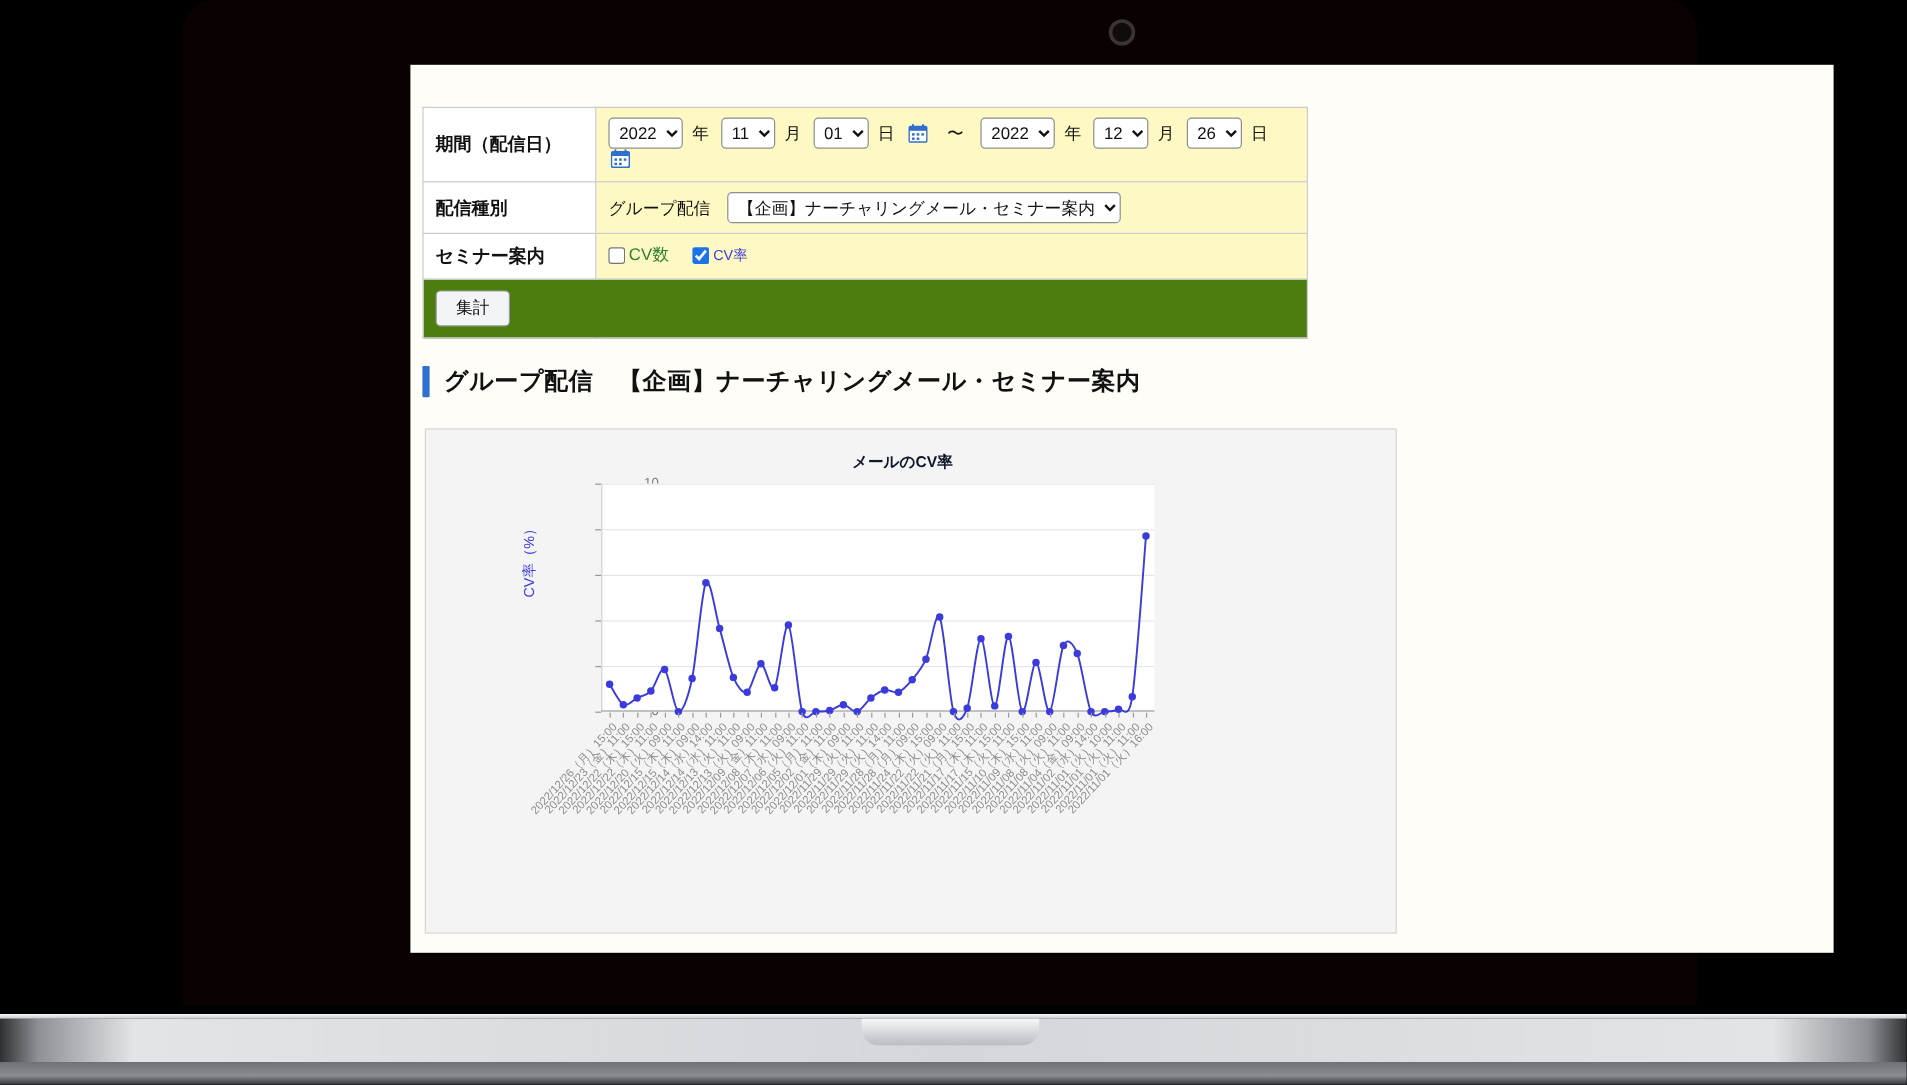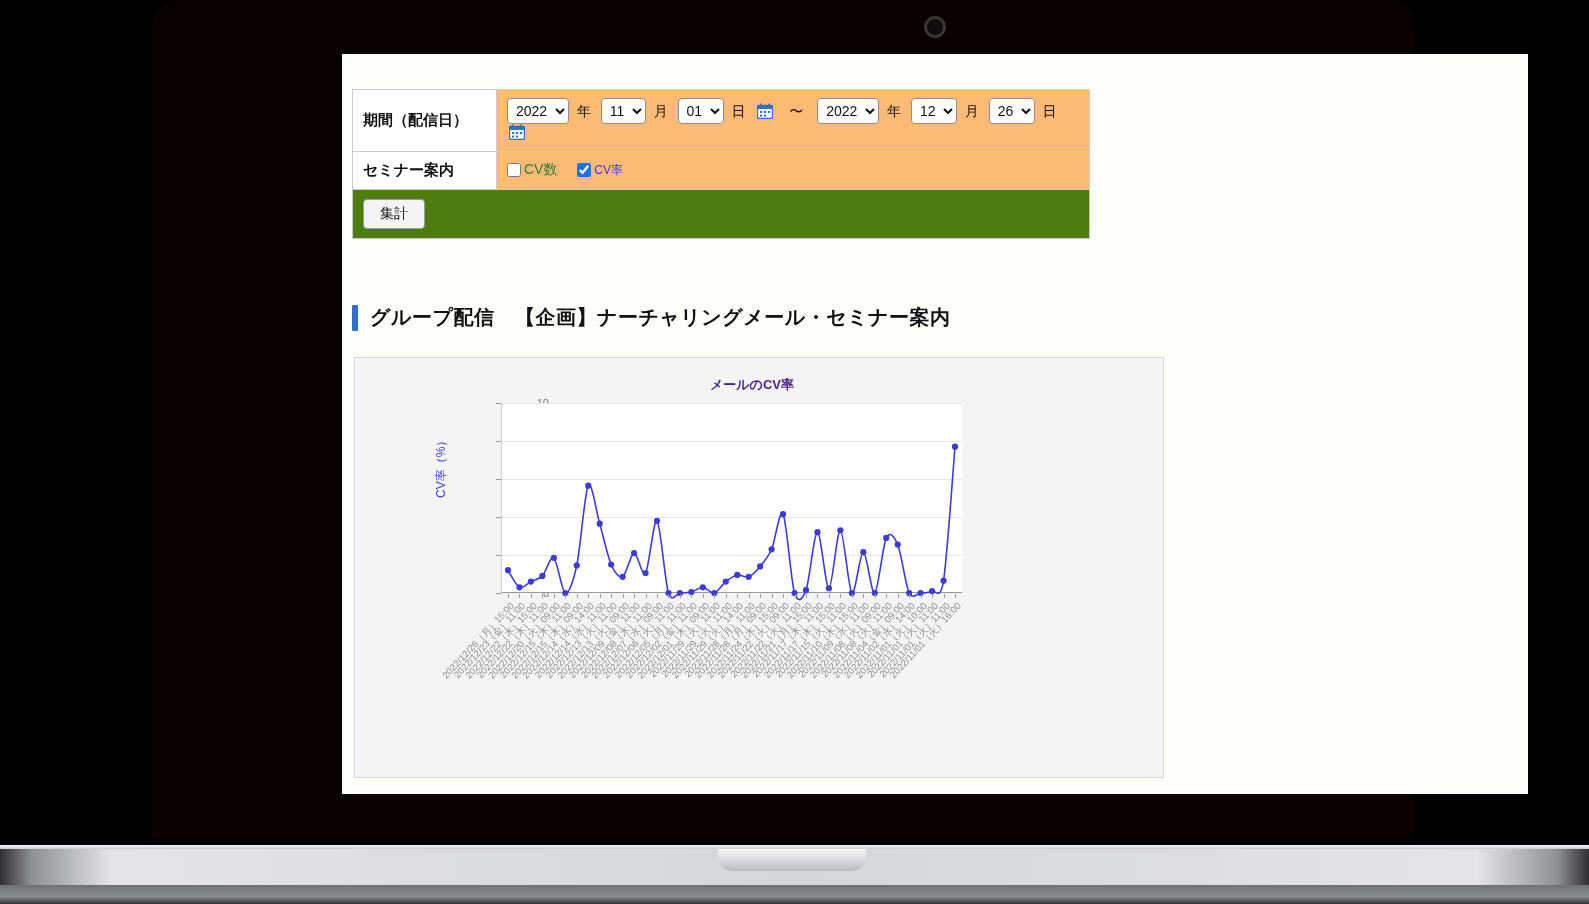--- a/index.html
+++ b/index.html
@@ -20,21 +20,21 @@
   .base-body{position:absolute;left:0;top:4px;width:1589px;height:36px;
      background:linear-gradient(to right,#2f3033 0%,#8d9095 2%,#e2e4e7 7%,#d3d6da 50%,#e2e4e7 93%,#8d9095 98%,#2f3033 100%);}
   .base-shadow{position:absolute;left:0;top:40px;width:1589px;height:19px;
      background:linear-gradient(to bottom,#6e7175,#898c90 60%,#33353a);}
   .base-notch{position:absolute;left:718px;top:4px;width:148px;height:22px;
      border-radius:0 0 14px 14px;
      background:linear-gradient(to bottom,#f6f7f8,#b9bcc1);}
 
   
   .filter-table{position:absolute;left:10px;top:35px;width:738px;border-collapse:collapse;}
-  .filter-table td{border:1px solid #c8ccd0;padding:0;vertical-align:middle;background:#fdba74;}
+  .filter-table td{border:1px solid #c8ccd0;padding:0;vertical-align:middle;background:#fef9c3;}
   td.lbl{width:123px;background:#fff;font-size:15px;color:#111;padding:9px 10px;font-weight:600;}
   td.val{padding:8px 10px;font-size:14px;color:#111;}
   .row-btn td{background:#4d7c0f;padding:9px 10px;}
 
   select.sel{font-family:"Liberation Sans",sans-serif;font-size:14px;padding:3px 4px;
      border:1px solid #8a8d91;border-radius:4px;background:#fff;color:#111;}
   .unit{font-size:14px;margin:0 6px 0 4px;color:#111;}
   .tilde{margin:0 10px;font-size:14px;color:#111;}
   .cal-icon{display:inline-block;vertical-align:middle;margin:0 2px;cursor:pointer;}
   .gsel{font-size:14px;color:#111;margin-right:10px;}
@@ -47,21 +47,21 @@
 
   
   .sec-head{position:absolute;left:10px;top:250px;display:flex;align-items:center;}
   .sec-bar{width:6px;height:26px;background:#2f6fd0;margin-right:12px;border-radius:1px;}
   .sec-title{font-size:20px;font-weight:700;color:#111;letter-spacing:.5px;}
 
   
   .chart-panel{position:absolute;left:12px;top:303px;width:810px;height:421px;
      background:#f4f4f4;border:1px solid #d6d6d6;box-sizing:border-box;}
   .chart-title{position:absolute;left:0;top:18px;width:100%;text-align:center;
-     font-size:13px;color:#4c1d95;font-weight:600;}
+     font-size:13px;color:#0f172a;font-weight:600;}
   .chart-title-inner{margin-left:-14px;display:inline-block;}
 
   .plot{position:absolute;left:146px;top:45px;width:461px;height:190px;background:#fff;}
   .grid-line{position:absolute;left:0;width:100%;height:1px;background:#e6e6e6;}
   .axis-bottom{position:absolute;left:0;bottom:0;width:100%;height:1px;background:#9a9a9a;}
   .axis-left{position:absolute;left:0;top:0;width:1px;height:100%;background:#cfcfcf;}
 
   .ytick{position:absolute;right:614px;font-size:11px;color:#7a7a7a;transform:translateY(-50%);
      text-align:right;width:24px;}
   .ytick-tick{position:absolute;width:5px;height:1px;background:#9a9a9a;}
@@ -139,20 +139,29 @@
                 <rect x="3" y="8" width="2.2" height="2" fill="#2f6fd0"></rect>
                 <rect x="6.9" y="8" width="2.2" height="2" fill="#2f6fd0"></rect>
                 <rect x="10.8" y="8" width="2.2" height="2" fill="#2f6fd0"></rect>
                 <rect x="3" y="11.6" width="2.2" height="2" fill="#2f6fd0"></rect>
                 <rect x="6.9" y="11.6" width="2.2" height="2" fill="#2f6fd0"></rect>
               </svg>
             </span>
           </td>
         </tr>
 
+        <tr>
+          <td class="lbl">配信種別</td>
+          <td class="val">
+            <span class="gsel">グループ配信</span>
+            <select class="sel">
+              <option>【企画】ナーチャリングメール・セミナー案内</option>
+            </select>
+          </td>
+        </tr>
 
         <tr>
           <td class="lbl">セミナー案内</td>
           <td class="val">
             <label class="chk-wrap">
               <input type="checkbox" style="">
               <span class="lbl-cvsu">CV数</span>
             </label>
             <label class="chk-wrap">
               <input type="checkbox" checked="" style="">

